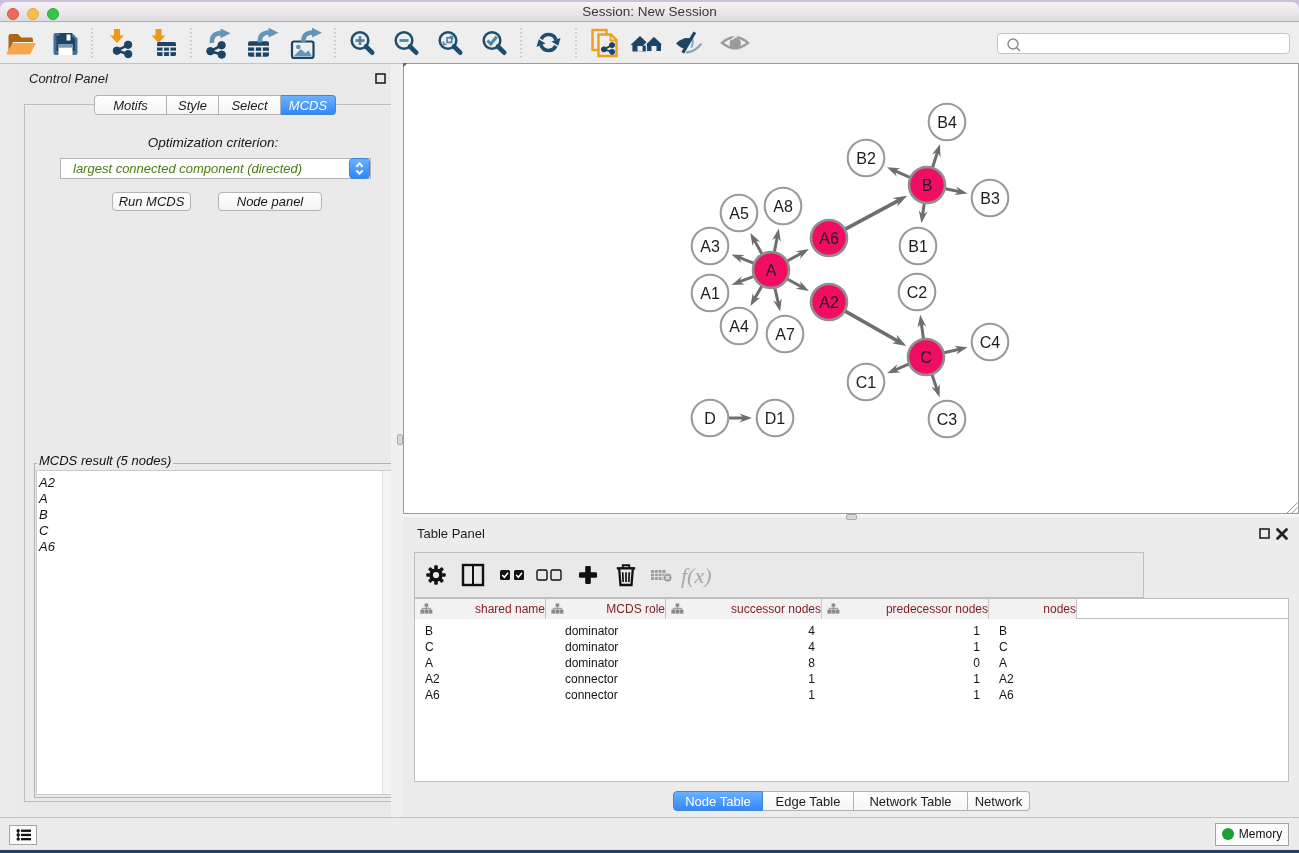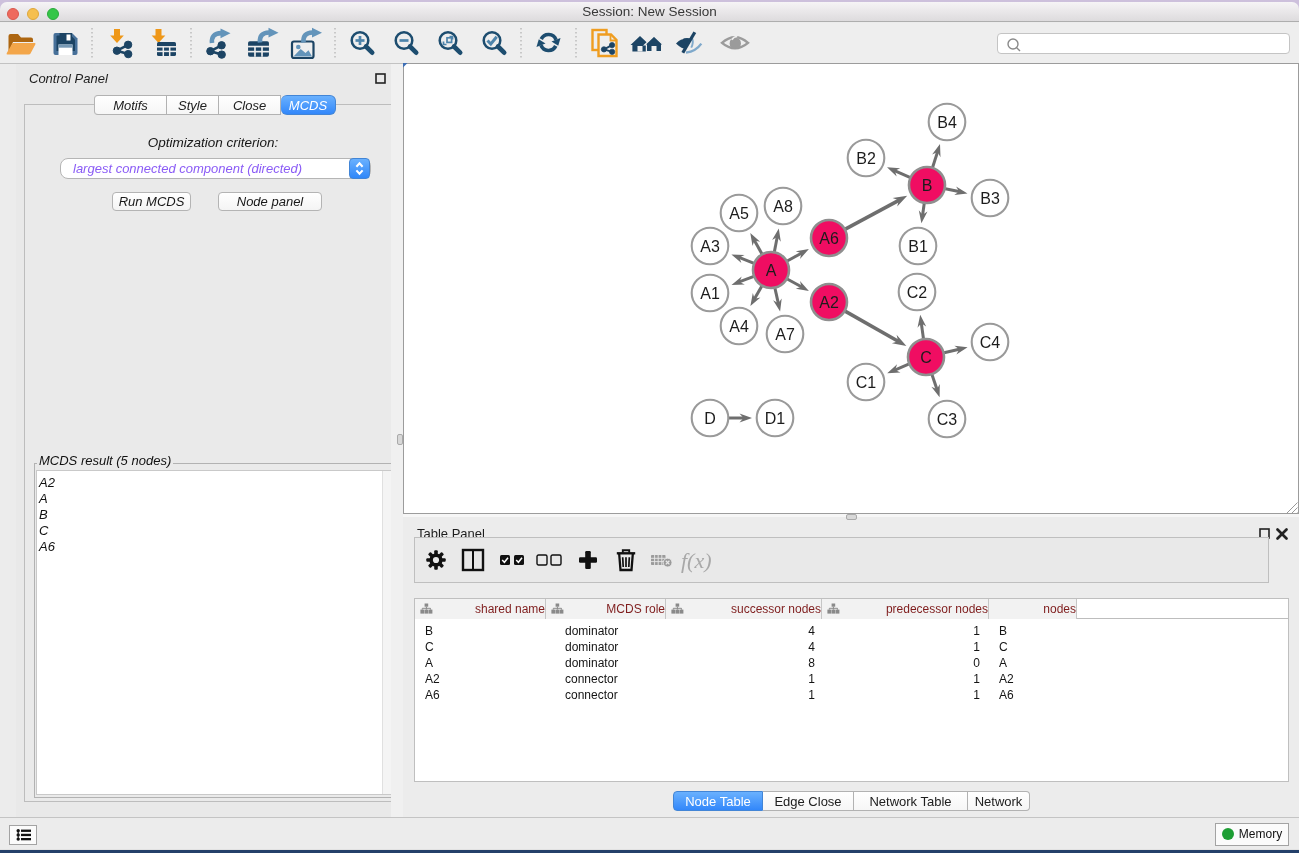--- a/index.html
+++ b/index.html
@@ -22,21 +22,21 @@
 #cp-tabs { position:absolute; left:78px; top:31px; height:20px; display:flex; }
 .tabseg { height:20px; line-height:19px; font-size:13px; color:#202020; background:linear-gradient(#ffffff,#f6f6f6);
   border:1px solid #b2b2b2; border-left:none; text-align:center; }
 .tabseg.first { border-left:1px solid #b4b4b4; border-radius:4px 0 0 4px; }
 .tabseg.last { border-radius:0 4px 4px 0; }
 .tabseg.sel { background:linear-gradient(#6ab1fe,#3287fa); color:#fff; border-color:#4285d6; }
 #cp-content { position:absolute; left:8px; top:40px; width:378px; height:698px;
   background:#eaeaea; border:1px solid #bdbdbd; }
 #optlabel { position:absolute; left:0; top:30px; width:100%; text-align:center; font-size:13.5px; color:#161616; }
 #cselect { position:absolute; left:35px; top:53px; width:311px; height:21px; background:#fff;
-  border:1px solid #b5b5b5; border-radius:8px; font-size:13px; color:#8b5cf6; line-height:19px; padding-left:12px; }
+  border:1px solid #b5b5b5; border-radius:0; font-size:13px; color:#4d7c0f; line-height:19px; padding-left:12px; }
 #cselect .caps { position:absolute; right:0px; top:-1px; width:21px; height:21px; border-radius:4px;
   background:linear-gradient(#6ab1fe,#2f87f9); border:1px solid #4285d6; }
 .btn { position:absolute; height:19px; background:linear-gradient(#ffffff,#f4f4f4); border:1px solid #b4b4b4;
   border-radius:4px; font-size:13px; color:#181818; text-align:center; line-height:17px; }
 #fieldset { position:absolute; left:9px; top:352px; width:364px; height:341px;padding-left:37px; }
 #fieldset .fbox { position:absolute; left:0; top:6px; width:364px; height:335px; border:1px solid #b2b2b2; }
 #fieldset .flegend { position:absolute; left:3px; top:-4px; background:#eaeaea; padding:0 2px; font-size:13px; color:#111; }
 #mlist { position:absolute; left:2px; top:13px; width:358px; height:325px; background:#fff; border:1px solid #c9c9c9; }
 #mlist { padding-top:4px; } #mlist .li { font-size:13px; color:#111; padding-left:2px; height:16px; line-height:16px; }
 #mlist .sbar { position:absolute; right:0; top:0; width:11px; height:100%; background:#f4f4f4; border-left:1px solid #e0e0e0; }
@@ -46,21 +46,21 @@
 #hgrip { left:846px; top:514px; width:11px; height:6px; background:#d8d8d8; border:1px solid #aaa; border-radius:2px; }
 
 #netwin { left:403px; top:63px; width:896px; height:451px; border:1px solid #9c9c9c; background:#fff; }
 #nettitle { position:absolute; left:0; top:0; width:100%; height:22px;
   background:linear-gradient(#f4f4f4,#dcdcdc); border-bottom:1px solid #ababab; }
 #nettitle .title { width:100%; text-align:center; font-size:14px; color:#1e1e1e; line-height:22px; }
 #netcanvas { position:absolute; left:0; top:23px; width:894px; height:425px; background:#fff; }
 
 #tpanel { left:403px; top:517px; width:896px; height:300px; background:#ececec; }
 #tpanel .phead { position:absolute; left:14px; top:9px; font-size:13px; color:#1d1d1d; }
-#ttoolbar { position:absolute; left:11px; top:20px; width:855px; height:46px; background:#e9e9e9; border:1px solid #bfbfbf; }
+#ttoolbar { position:absolute; left:11px; top:35px; width:730px; height:46px; background:#e9e9e9; border:1px solid #bfbfbf; }
 #ttable { position:absolute; left:11px; top:81px; width:875px; height:184px; background:#fff; border:1px solid #bfbfbf; }
 #thead { position:absolute; left:0; top:0; width:100%; height:20px; border-bottom:1px solid #bdbdbd; display:flex; }
 .hcell { height:20px; background:#f2f2f2; border-right:1px solid #c6c6c6; font-size:12px; color:#7f1d1d; text-align:right;
   line-height:20px; position:relative; }
 .hic { position:absolute; left:5px; top:4px; }
 .trow { position:absolute; font-size:12px; color:#141414; height:16px; line-height:16px; width:100%; }
 .trow span { position:absolute; }
 #ttabs { position:absolute; left:270px; top:274px; height:21px; display:flex; }
 
 #statusbar { left:0; top:817px; width:1299px; height:32px; background:#ececec; border-top:1px solid #c4c4c4; }
@@ -255,22 +255,22 @@
           <div class="li">B</div>
           <div class="li">C</div>
           <div class="li">A6</div>
         <div class="sbar"></div>
       </div>
     </div>
   </div>
   <div id="cp-tabs">
     <div class="tabseg first" style="width:73px;">Motifs</div>
     <div class="tabseg" style="width:52px;">Style</div>
-    <div class="tabseg" style="width:62px;">Close</div>
-    <div class="tabseg sel last" style="width:55px;border-radius:6px;">MCDS</div>
+    <div class="tabseg" style="width:62px;">Select</div>
+    <div class="tabseg sel last" style="width:55px;">MCDS</div>
   </div>
 </div>
 
 <div class="abs" id="netwin">
   <svg width="8" height="8" style="position:absolute;left:-1px;top:-1px;">
     <path d="M0 4.5 L4.5 0 L0 0 Z" fill="#3e6fb6"></path>
   </svg>
   <div id="netcanvas">
     <svg width="894" height="425" viewBox="0 0 894 425">
 <line x1="350.6" y1="189.2" x2="334.5" y2="195.2" stroke="#6e6e6e" stroke-width="3.0"></line>
@@ -508,21 +508,21 @@
     <div class="trow" style="top:88px;">
         <span style="left:10px;">A6</span>
         <span style="left:150px;">connector</span>
         <span style="left:330px;width:70px;text-align:right;">1</span>
         <span style="left:495px;width:70px;text-align:right;">1</span>
         <span style="left:584px;">A6</span>
       </div>
   </div>
   <div id="ttabs">
     <div class="tabseg first sel" style="width:90px;">Node Table</div>
-    <div class="tabseg" style="width:91px;">Edge Close</div>
+    <div class="tabseg" style="width:91px;">Edge Table</div>
     <div class="tabseg" style="width:114px;">Network Table</div>
     <div class="tabseg last" style="width:62px;">Network</div>
   </div>
 </div>
 
 <div class="abs" style="left:403px; top:514px; width:896px; height:3px; background:#f6f6f6;"></div>
 <div class="abs" id="vsplit"></div>
 <div class="abs" id="vgrip"></div>
 <div class="abs" id="hgrip"></div>
 <div class="abs" id="statusbar">

